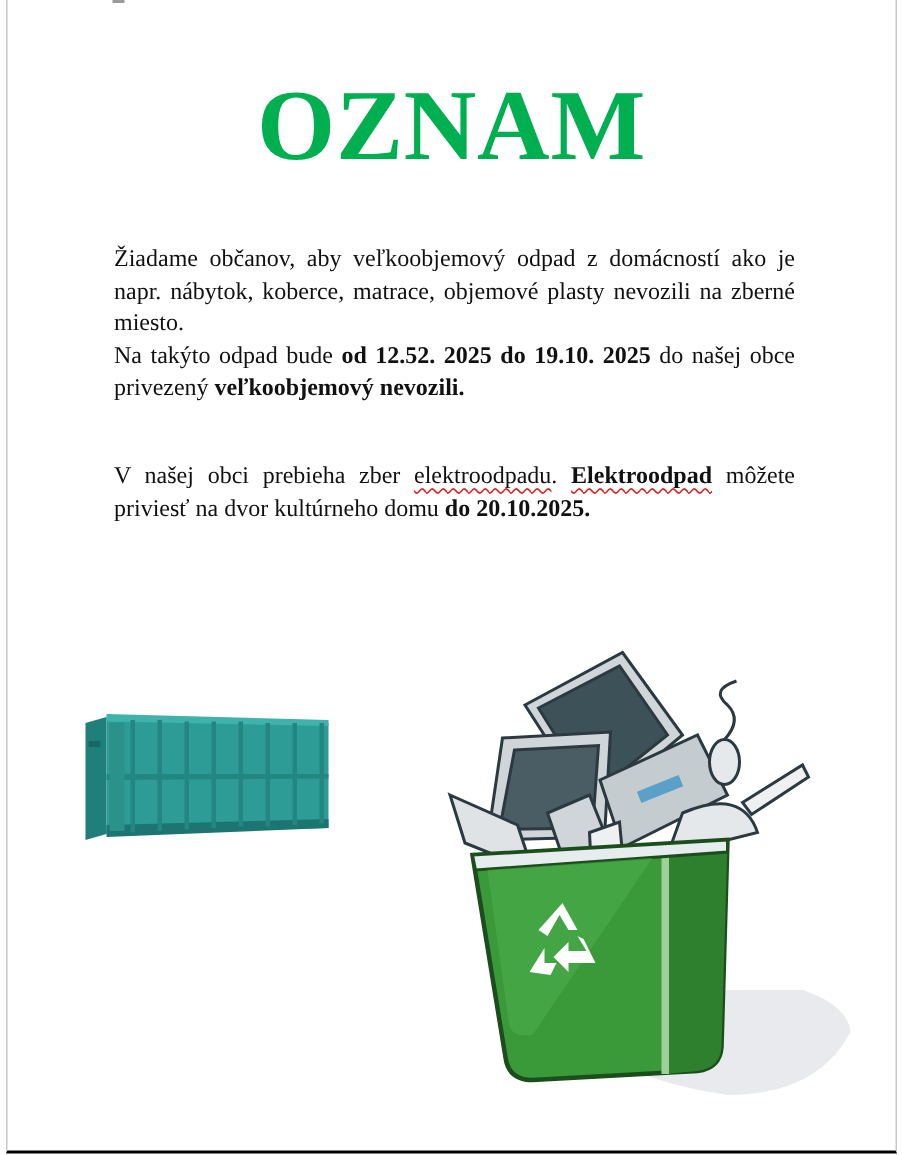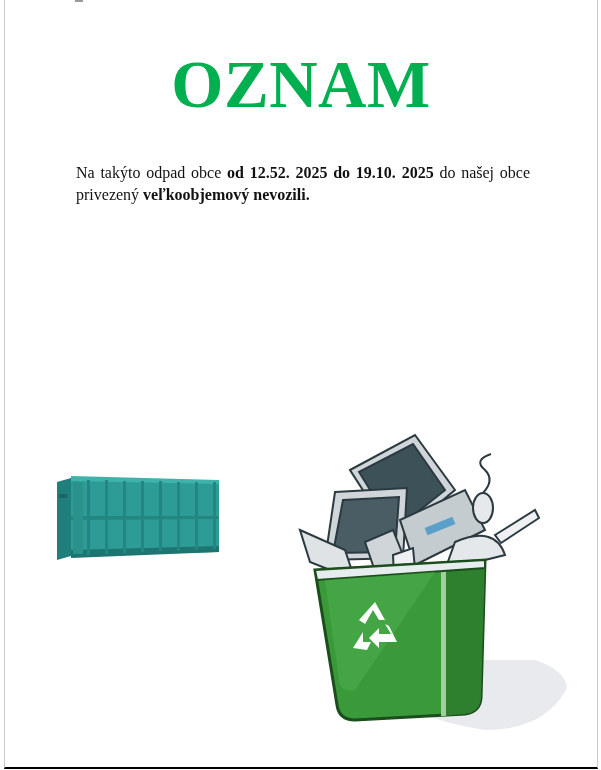--- a/index.html
+++ b/index.html
@@ -28,23 +28,27 @@
 </style>
 </head>
 <body>
 
 <div class="page">
   <div class="top-tick"></div>
 
   <div class="title">OZNAM</div>
 
   <div class="para p1">
-    <p><span>Na takýto odpad obce </span><b>od 12.52. 2025  do 19.10. 2025</b><span>  do našej obce privezený </span><b>veľkoobjemový nevozili.</b></p>
+    <p>Žiadame občanov, aby veľkoobjemový odpad z domácností ako je napr. nábytok, koberce, matrace,  objemové plasty nevozili na zberné miesto.</p>
+    <p><span>Na takýto odpad bude </span><b>od 12.52. 2025  do 19.10. 2025</b><span>  do našej obce privezený </span><b>veľkoobjemový nevozili.</b></p>
   </div>
 
+  <div class="para p2">
+    <p><span>V našej obci prebieha zber </span><span class="spell">elektroodpadu</span><span>. </span><b class="spell">Elektroodpad</b><span> môžete priviesť na dvor kultúrneho domu </span><b>do 20.10.2025.</b></p>
+  </div>
 
   <svg class="illus" style="left:50px; top:472px;" width="168" height="92" viewBox="0 0 168 92">
 
     <polygon points="2,10 16,6 16,84 2,88" fill="#1f7f7a"></polygon>
     <polygon points="16,6 164,10 164,80 16,84" fill="#2E9C96"></polygon>
 
     <polygon points="16,4 164,8 164,12 16,9" fill="#3fb2ac"></polygon>
 
     <polygon points="16,78 164,74 164,80 16,86" fill="#1c7571"></polygon>
 

